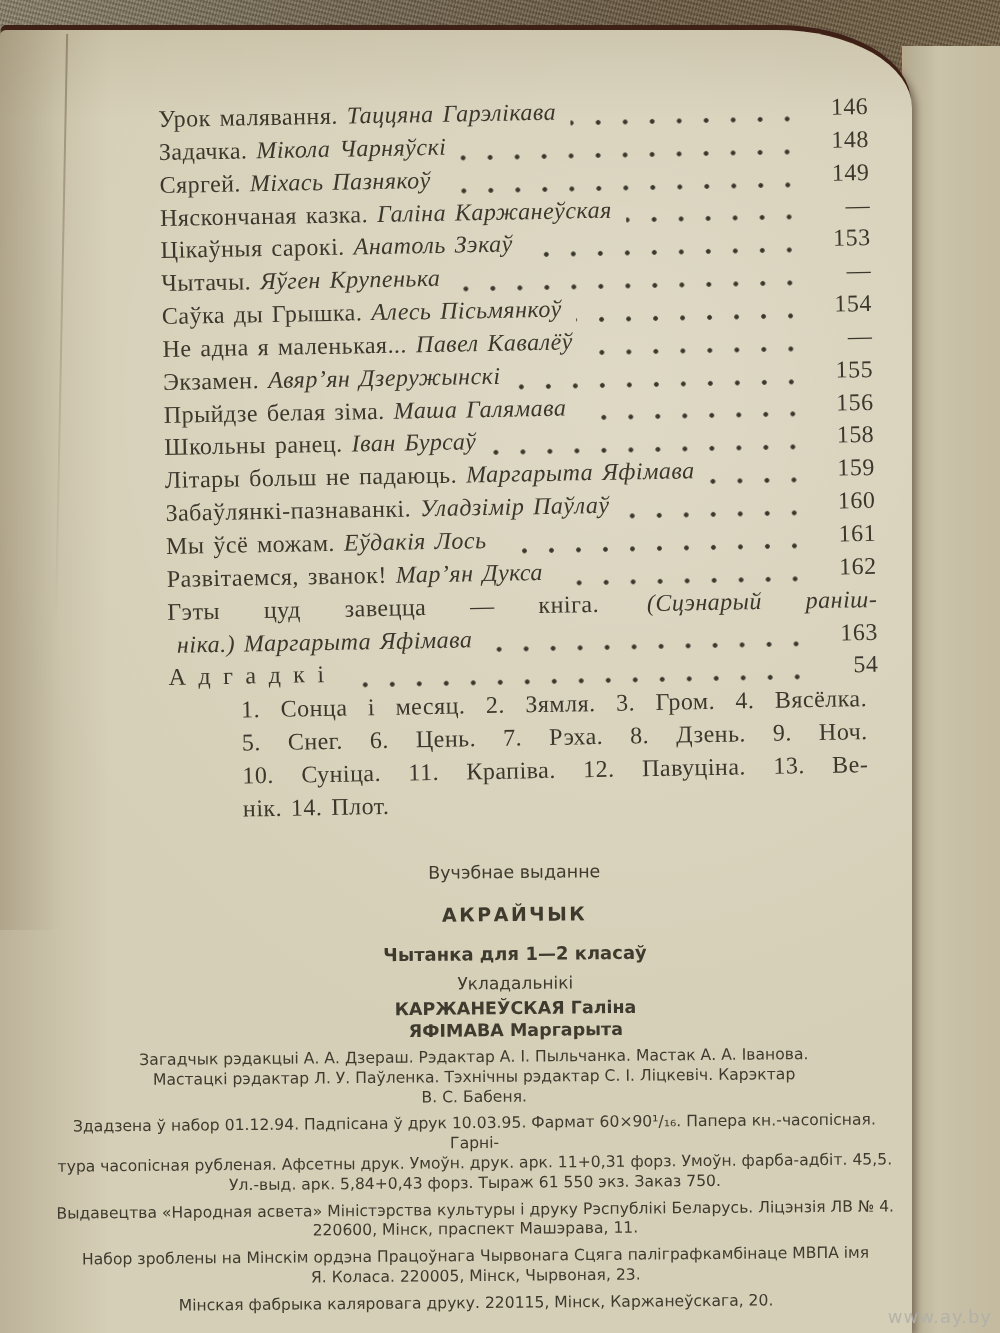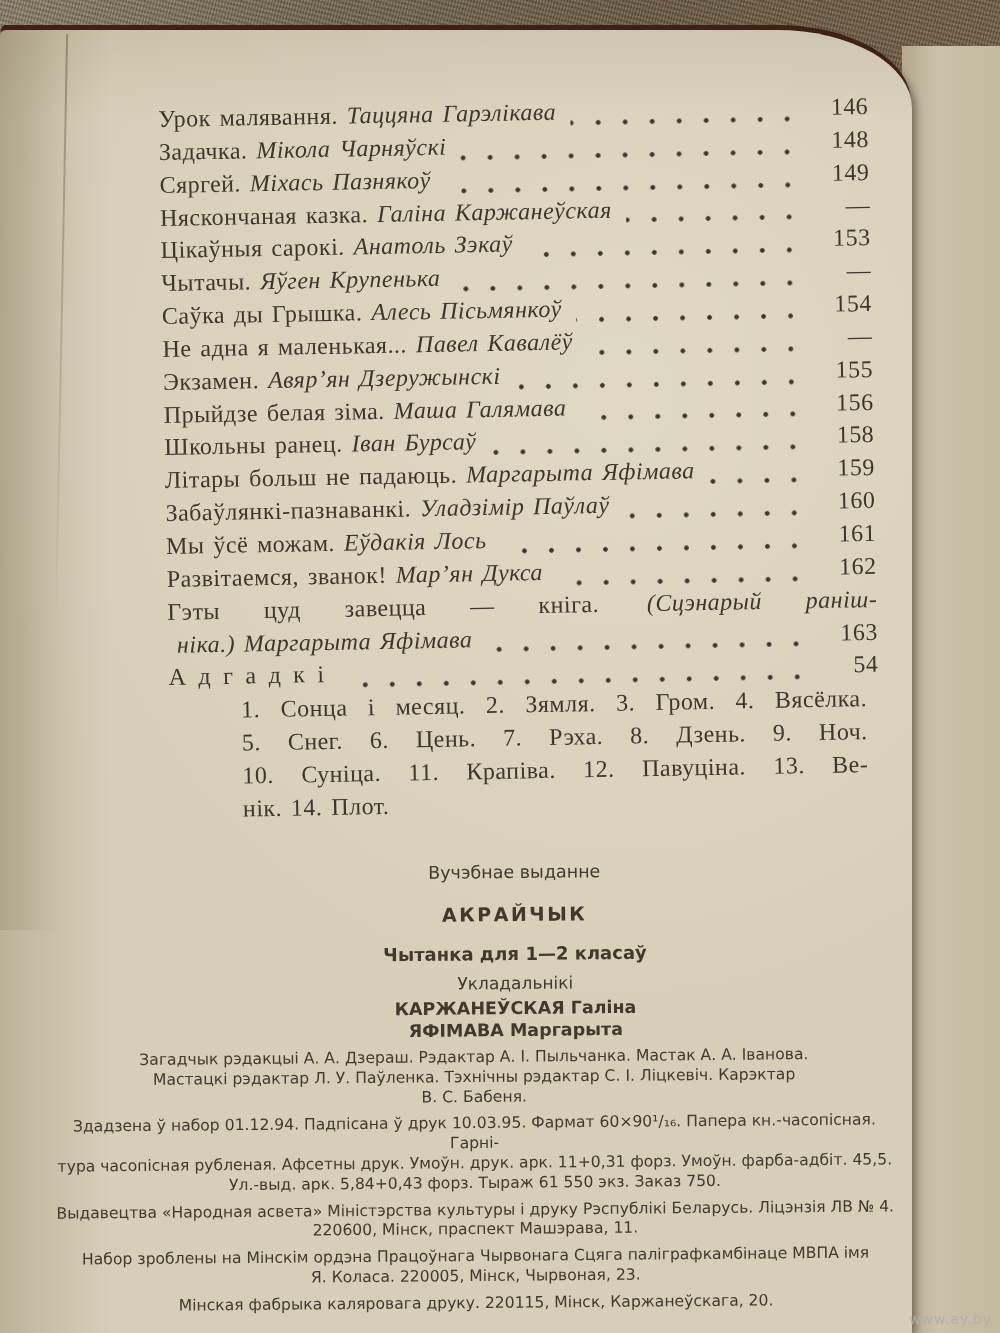--- a/index.html
+++ b/index.html
@@ -82,21 +82,21 @@
   .fineprint {
     position: absolute; left: 55px; top: 1018px; width: 840px; text-align: center;
     transform: rotate(-0.5deg);
     font-family: "DejaVu Sans", "Liberation Sans", sans-serif;
     font-size: 15.6px; line-height: 19.8px; color: #3e3a2e;
   }
   .fineprint .para { margin-bottom: 7px; }
 
   .watermark {
     position: absolute; right: 8px; bottom: 6px;
-    font-family: "DejaVu Sans", sans-serif; font-size: 14px;
+    font-family: "DejaVu Sans", sans-serif; font-size: 18px;
     color: rgba(175,175,168,0.85); letter-spacing: 1px;
   }
 </style>
 </head>
 <body>
 
 <div class="back-page"></div>
 
 <div class="main-page">
   <div class="crease-soft"></div>

